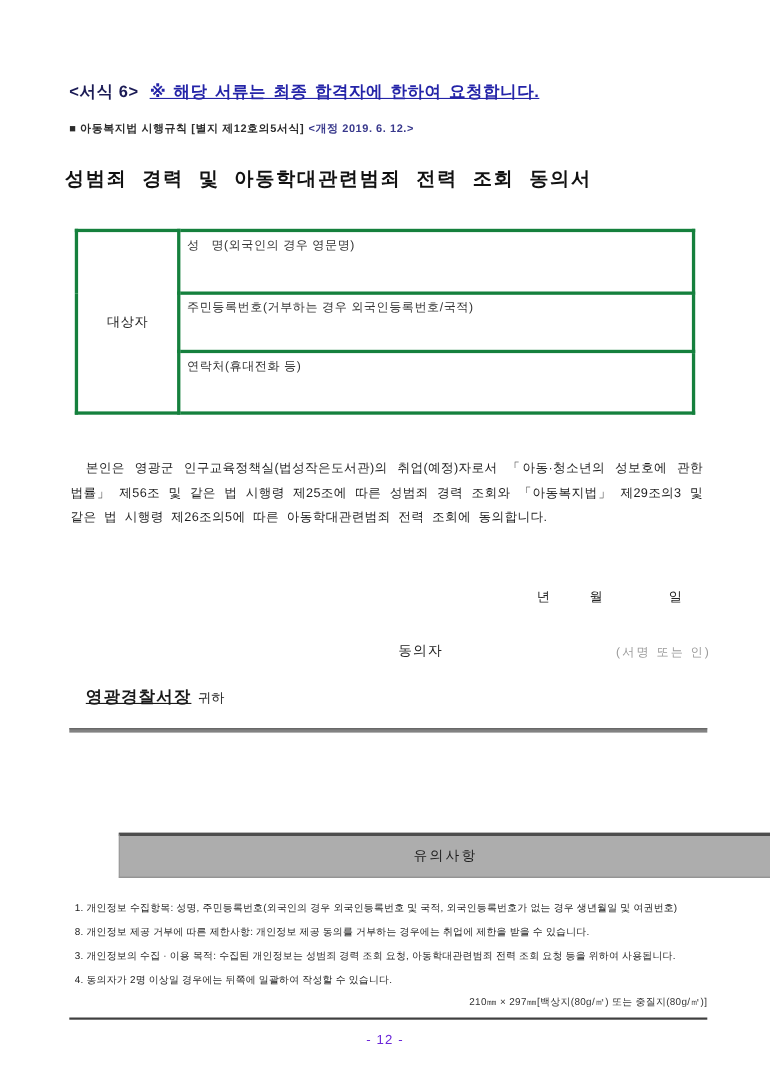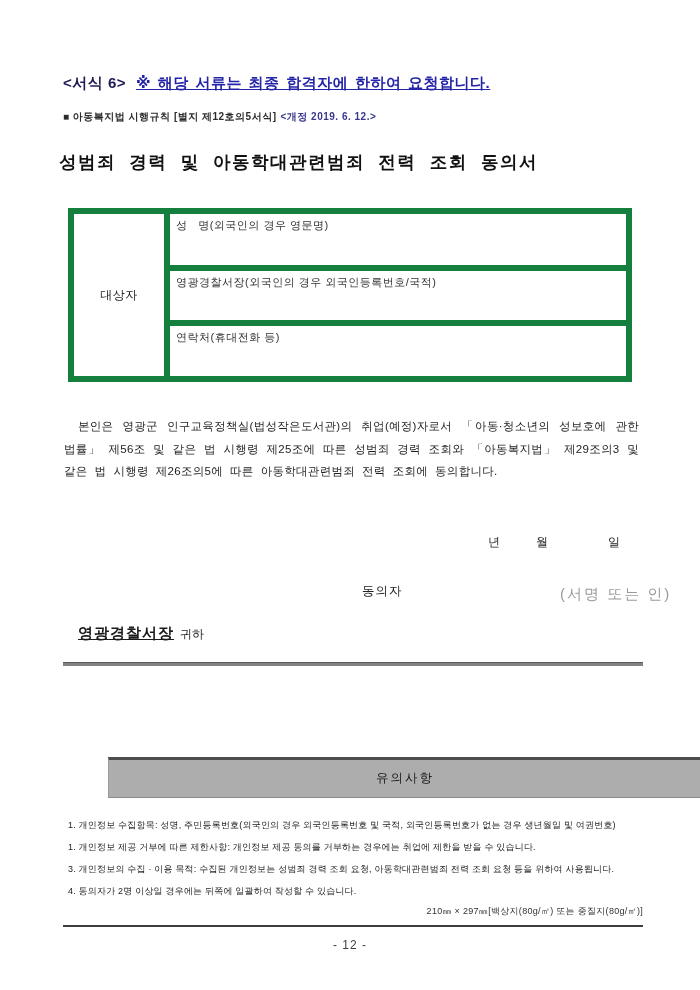--- a/index.html
+++ b/index.html
@@ -16,36 +16,36 @@
   .hdr2{top:110px;left:63px;font-size:10px;color:#2b2b2b;font-weight:bold;letter-spacing:.5px;}
   .revision{color:#39398c;margin-left:4px;font-weight:bold;}
 
   
   .title{top:150px;left:0;width:597px;text-align:center;font-size:17.5px;font-weight:bold;
          color:#111;letter-spacing:1.5px;word-spacing:7px;}
 
   
   .tbl{top:208px;left:68px;width:564px;border-collapse:collapse;table-layout:fixed;}
   .tbl{border-top:2px solid #3a3a3a;border-bottom:2px solid #3a3a3a;border-left:1px solid #777;border-right:1px solid #c2c2c2;}
-  .tbl td{border:6px solid #15803d;vertical-align:top;padding:4px 6px;font-size:11px;color:#333;letter-spacing:.5px;}
+  .tbl td{border:3px solid #15803d;vertical-align:top;padding:4px 6px;font-size:11px;color:#333;letter-spacing:.5px;}
   .tbl td.group{width:52px;text-align:center;vertical-align:middle;font-size:12px;color:#222;padding:0 19px;}
   .tbl td .cell-label{white-space:pre-wrap;}
   .row1{height:57px;} .row2{height:53px;} .row3{height:56px;}
   .fill-area{display:block;width:100%;height:26px;}
 
   
   .paragraph{top:415px;left:64px;width:575px;font-size:11.5px;line-height:22.5px;
              text-align:justify;text-indent:14px;color:#1e1e1e;word-spacing:3.5px;letter-spacing:.3px;}
 
   
   .date-y{top:534px;left:488px;font-size:12px;color:#222;}
   .date-m{top:534px;left:536px;font-size:12px;color:#222;}
   .date-d{top:534px;left:608px;font-size:12px;color:#222;}
   .signer{top:583px;left:362px;font-size:12.5px;color:#222;letter-spacing:1px;}
-  .sign-note{top:585px;left:560px;font-size:15px;color:#9a9a9a;letter-spacing:2px;}
+  .sign-note{top:585px;left:560px;font-size:11px;color:#9a9a9a;letter-spacing:2px;}
 
   
   .addressee{top:624px;left:78px;font-size:15px;color:#1a1a1a;}
   .addressee .name{font-weight:bold;text-decoration:underline;letter-spacing:1px;}
   .addressee .suffix{font-size:12px;margin-left:6px;}
 
   .divider{top:662px;left:63px;width:580px;height:3px;background:#828282;border-top:1px solid #5c5c5c;}
 
   
   .notice-bar{top:757px;left:60px;width:592px;height:37px;background:#adadad;
@@ -53,21 +53,21 @@
               display:flex;align-items:center;justify-content:center;
               font-size:12.5px;color:#1a1a1a;letter-spacing:2px;margin-left:48px;}
 
   
   .notes{top:814px;left:68px;width:580px;font-size:9px;color:#222;letter-spacing:.2px;}
   .notes .note{white-space:nowrap;line-height:22px;}
 
   
   .paper-spec{top:905px;right:57px;font-size:9px;color:#333;letter-spacing:.3px;}
   .footer-line{top:925px;left:63px;width:580px;height:2px;background:#3f3f3f;}
-  .page-num{top:938px;left:0;width:700px;text-align:center;font-size:12px;color:#404040;letter-spacing:1px;}
+  .page-num{top:938px;left:0;width:700px;text-align:center;font-size:12px;color:#6d28d9;letter-spacing:1px;}
 </style>
 </head>
 <body>
 
 <div class="abs hdr1">
   <span class="form-label">&lt;서식 6&gt;</span><span class="notice">※ 해당 서류는 최종 합격자에 한하여 요청합니다.</span>
 </div>
 
 <div class="abs hdr2">
   <span>■ 아동복지법 시행규칙 [별지 제12호의5서식]</span><span class="revision">&lt;개정 2019. 6. 12.&gt;</span>
@@ -79,21 +79,21 @@
   <tbody>
     <tr class="row1">
       <td class="group" rowspan="3">대상자</td>
       <td>
         <span class="cell-label">성   명(외국인의 경우 영문명)</span>
         <span class="fill-area"></span>
       </td>
     </tr>
     <tr class="row2">
       <td>
-        <span class="cell-label">영광경찰서장(외국인의 경우 외국인등록번호/국적)</span>
+        <span class="cell-label">주민등록번호(거부하는 경우 외국인등록번호/국적)</span>
         <span class="fill-area"></span>
       </td>
     </tr>
     <tr class="row3">
       <td>
         <span class="cell-label">연락처(휴대전화 등)</span>
         <span class="fill-area"></span>
       </td>
     </tr>
   </tbody>
@@ -111,20 +111,20 @@
 <div class="abs addressee">
   <span class="name">영광경찰서장</span><span class="suffix">귀하</span>
 </div>
 
 <div class="abs divider"></div>
 
 <div class="abs notice-bar">유의사항</div>
 
 <div class="abs notes">
   <div class="note">1. 개인정보 수집항목: 성명, 주민등록번호(외국인의 경우 외국인등록번호 및 국적, 외국인등록번호가 없는 경우 생년월일 및 여권번호)</div>
-  <div class="note">1. 개인정보 제공 거부에 따른 제한사항: 개인정보 제공 동의를 거부하는 경우에는 취업에 제한을 받을 수 있습니다.</div>
+  <div class="note">8. 개인정보 제공 거부에 따른 제한사항: 개인정보 제공 동의를 거부하는 경우에는 취업에 제한을 받을 수 있습니다.</div>
   <div class="note">3. 개인정보의 수집 · 이용 목적: 수집된 개인정보는 성범죄 경력 조회 요청, 아동학대관련범죄 전력 조회 요청 등을 위하여 사용됩니다.</div>
   <div class="note">4. 동의자가 2명 이상일 경우에는 뒤쪽에 일괄하여 작성할 수 있습니다.</div>
 </div>
 
 <div class="abs paper-spec">210㎜ × 297㎜[백상지(80g/㎡) 또는 중질지(80g/㎡)]</div>
 <div class="abs footer-line"></div>
 <div class="abs page-num">- 12 -</div>
 
 </body></html>

